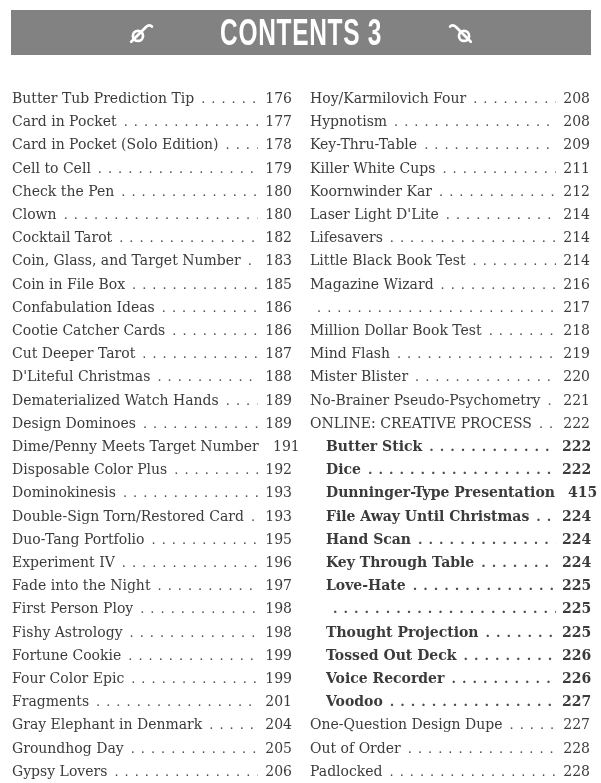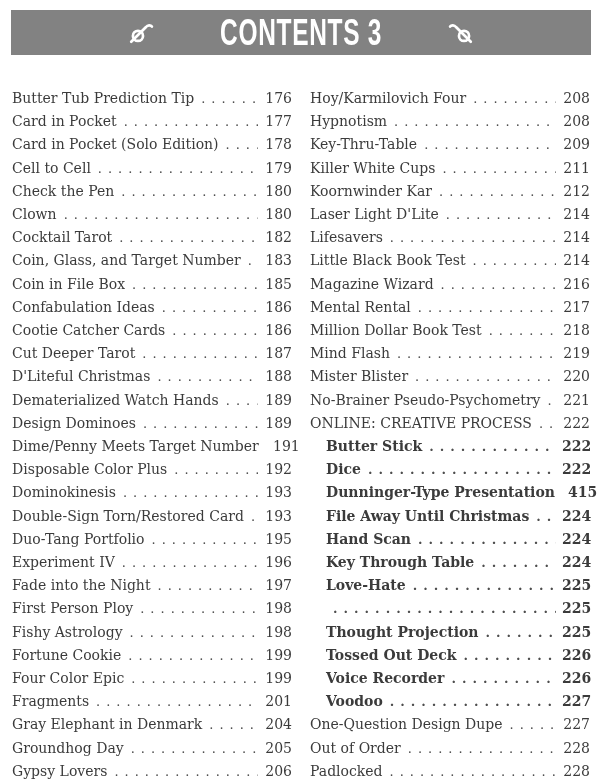--- a/index.html
+++ b/index.html
@@ -295,21 +295,20 @@
           <span class="title">Little Black Book Test</span>
           <span class="dots"></span>
           <span class="pagenum">214</span>
         </div>
         <div class="entry">
           <span class="title">Magazine Wizard</span>
           <span class="dots"></span>
           <span class="pagenum">216</span>
         </div>
         <div class="entry">
-          <span class="title">Mental Rental</span>
           <span class="dots"></span>
           <span class="pagenum">217</span>
         </div>
         <div class="entry">
           <span class="title">Million Dollar Book Test</span>
           <span class="dots"></span>
           <span class="pagenum">218</span>
         </div>
         <div class="entry">
           <span class="title">Mind Flash</span>

